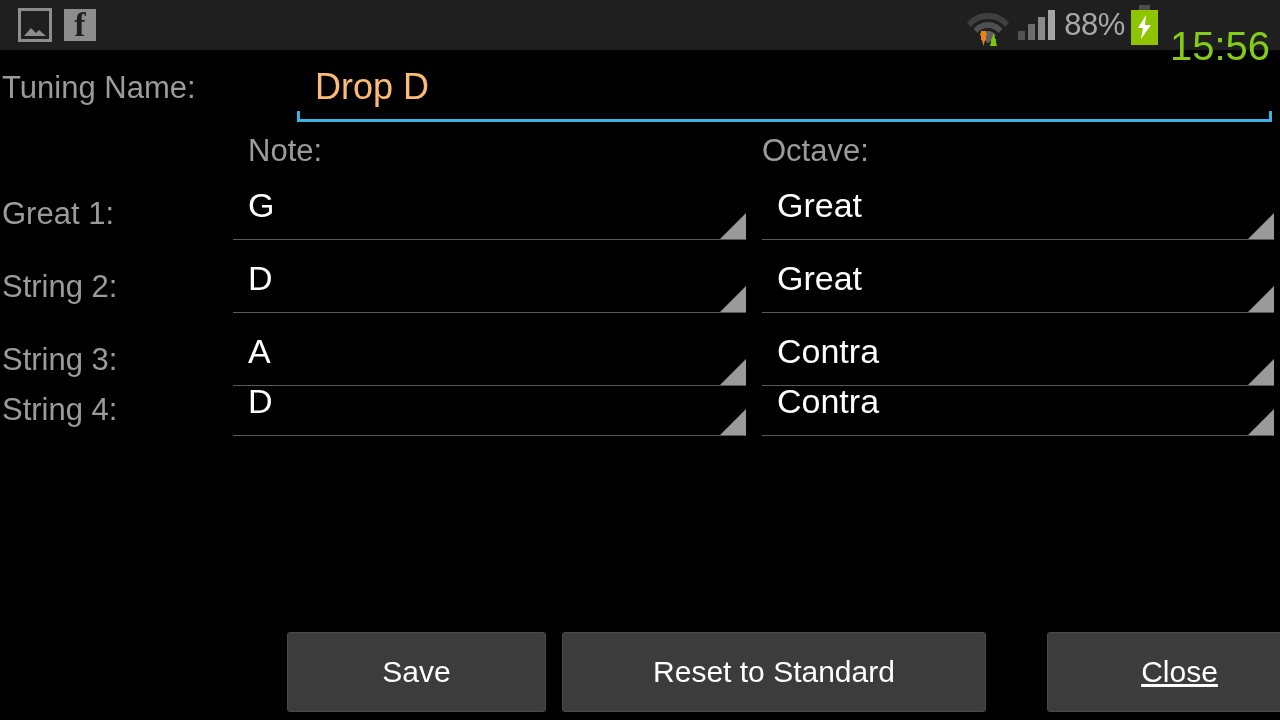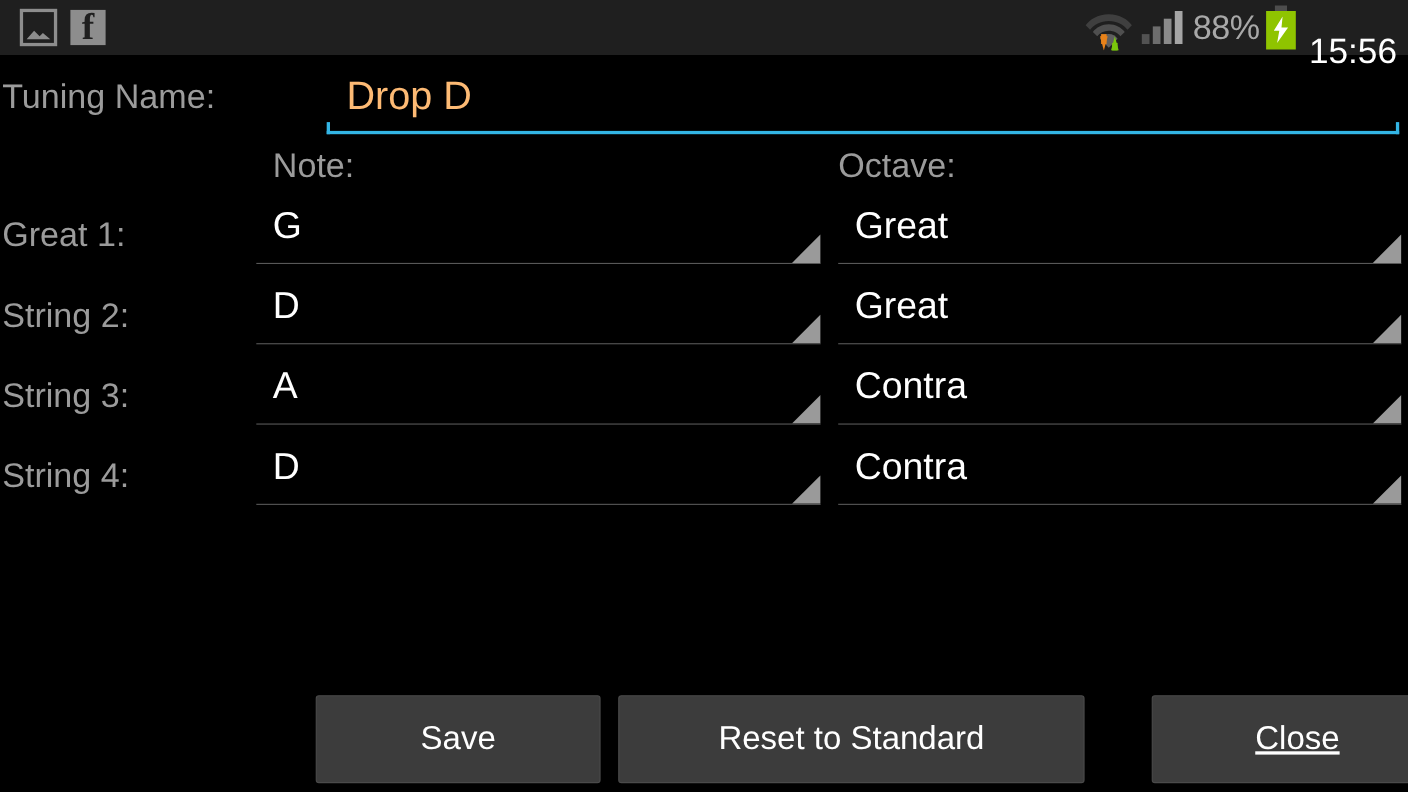--- a/index.html
+++ b/index.html
@@ -122,22 +122,22 @@
     left: 0; top: 5px;
     width: 27px; height: 35px;
     background: #8fc400;
   }
   .icon-battery .bolt {
     position: absolute;
     left: 5px; top: 10px;
     width: 17px; height: 24px;
   }
   .status-clock {
-    color: #ffffff;
-    font-size: 32px;
+    color: #84cc16;
+    font-size: 40px;
     letter-spacing: 0px;
     line-height: 50px;
     margin-top: 41px;
   }
 
   
   .tuning-row {
     position: absolute;
     left: 0; top: 60px;
     width: 1280px; height: 70px;
@@ -357,21 +357,21 @@
     </div>
     <div class="spinner octave">
       <span class="spinner-value">Contra</span>
       <span class="spinner-line"></span>
       <svg class="spinner-arrow" viewBox="0 0 26 26">
           <polygon points="26,0 26,26 0,26" fill="#9a9a9a"></polygon>
         </svg>
     </div>
   </div>
 
-  <div class="string-row" style="top:401px;">
+  <div class="string-row" style="top:378px;">
     <span class="label-gray string-label">String 4:</span>
     <div class="spinner note">
       <span class="spinner-value">D</span>
       <span class="spinner-line"></span>
       <svg class="spinner-arrow" viewBox="0 0 26 26">
           <polygon points="26,0 26,26 0,26" fill="#9a9a9a"></polygon>
         </svg>
     </div>
     <div class="spinner octave">
       <span class="spinner-value">Contra</span>

